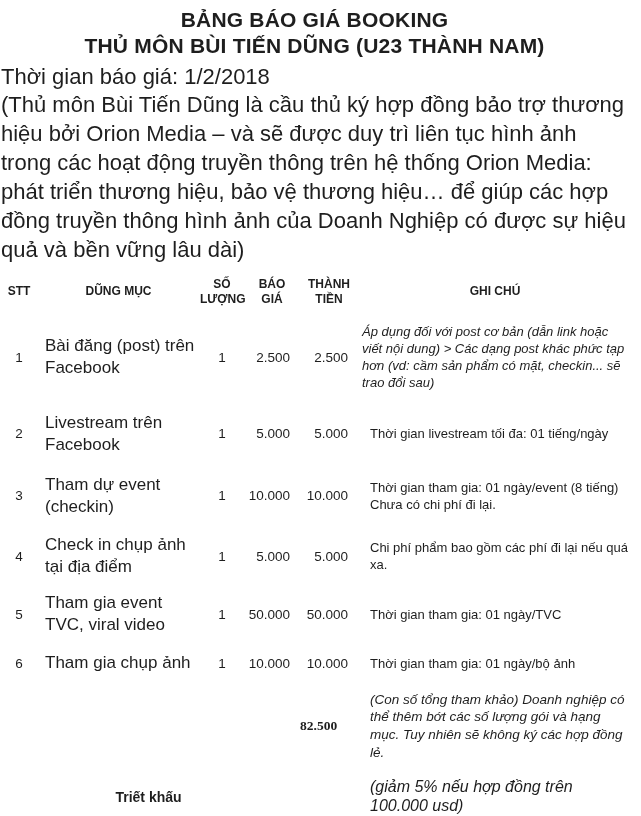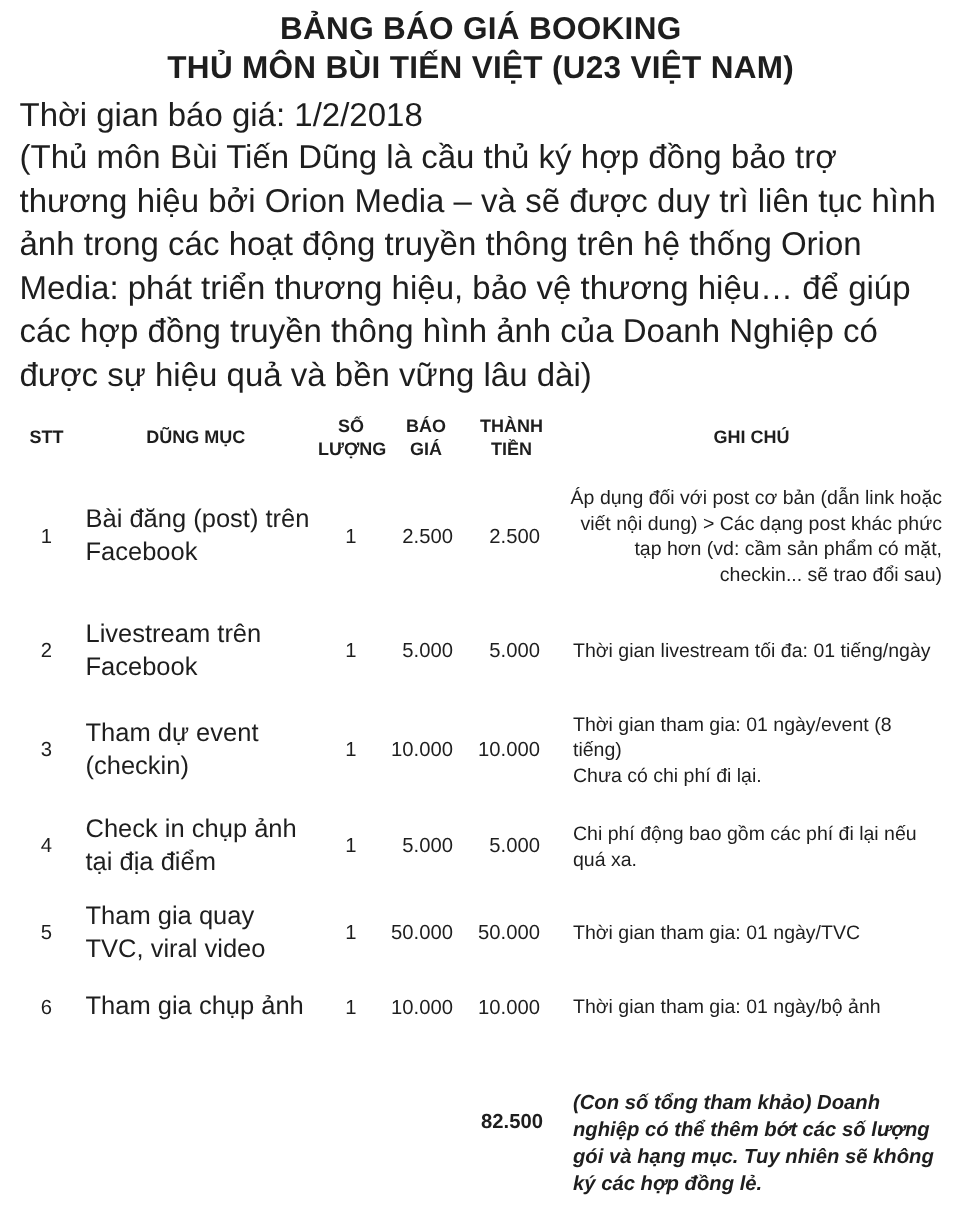--- a/index.html
+++ b/index.html
@@ -3,21 +3,21 @@
 <meta charset="utf-8">
 <style>
   * { margin: 0; padding: 0; box-sizing: border-box; }
   html, body { background: #ffffff; }
   body {
     width: 641px; height: 816px;
     font-family: "Liberation Sans", sans-serif;
     color: #1e1e1e;
     overflow: hidden;
   }
-  .page { width: 641px; height: 816px; padding: 7px 13px 6px 13px; background: #ffffff; }
+  .page { width: 641px; height: 816px; padding: 7px 13px 6px 1px; background: #ffffff; }
 
   
   .title { text-align: center; font-weight: bold; font-size: 21px; line-height: 1.25; letter-spacing: 0.2px; }
   .date-line { font-size: 22px; line-height: 1.25; margin-top: 3px; }
   .intro { font-size: 22px; line-height: 1.315; margin-top: 1px; }
   .unit-note { font-size: 21px; font-style: italic; text-align: right; margin-top: 2px; padding-right: 2px; }
 
   
   .trow {
     display: grid;
@@ -26,52 +26,52 @@
     align-items: center;
   }
   .thead { margin-top: 12px; font-weight: bold; font-size: 12px; line-height: 1.25; }
   .thead > div { text-align: center; }
   .cell-stt   { text-align: center; font-size: 13.5px; }
   .cell-item  { font-size: 17px; line-height: 1.3; padding-left: 4px; }
   .cell-qty   { text-align: center; font-size: 13.5px; }
   .cell-price { text-align: right; font-size: 13.5px; padding-right: 6px; }
   .cell-amt   { text-align: right; font-size: 13.5px; padding-right: 10px; }
   .cell-note  { font-size: 13px; line-height: 1.33; white-space: pre-line; padding-left: 8px; }
-  .cell-note.center { text-align: right; padding-left: 0; }
+  .cell-note.center { text-align: left; padding-left: 0; font-style: italic; }
 
   .r1 { margin-top: 16px; min-height: 62px; }
   .r2 { margin-top: 20px; min-height: 22px; }
   .r3 { margin-top: 18px; min-height: 36px; }
   .r4 { margin-top: 16px; min-height: 40px; }
   .r5 { margin-top: 14px; min-height: 40px; }
   .r6 { margin-top: 16px; min-height: 22px; }
 
   
   .srow {
     display: grid;
     grid-template-columns: 36px 155px 44px 48px 58px 1fr;
     column-gap: 4px;
     align-items: center;
   }
   .s-label { grid-column: 1 / span 4; text-align: center; font-weight: bold; font-size: 14px; line-height: 1.3; }
-  .s-value { grid-column: 5; text-align: right; font-weight: bold; font-size: 13.5px; padding-right: 8px; }
-  .s-note  { grid-column: 6; font-weight: bold; font-style: italic; padding-left: 8px; margin-top: 28px; }
+  .s-value { grid-column: 5; font-weight: bold; font-size: 13.5px; padding-right: 8px; font-family: Liberation Serif, serif; }
+  .s-note  { grid-column: 6; font-weight: normal; font-style: italic; padding-left: 8px; }
   .s-note.sm { font-size: 13.5px; line-height: 1.32; max-width: 272px; }
   .s-note.lg { font-size: 16px;   line-height: 1.18; max-width: 232px; }
 
   .s-total     { margin-top: 16px; min-height: 64px; }
   .s-discount  { margin-top: 12px; min-height: 46px; }
 </style>
 </head>
 <body>
 
 <div class="page">
 
   <div class="title">BẢNG BÁO GIÁ BOOKING</div>
-  <div class="title">THỦ MÔN BÙI TIẾN VIỆT (U23 VIỆT NAM)</div>
+  <div class="title">THỦ MÔN BÙI TIẾN DŨNG (U23 THÀNH NAM)</div>
 
   <div class="date-line">Thời gian báo giá: 1/2/2018</div>
   <div class="intro">(Thủ môn Bùi Tiến Dũng là cầu thủ ký hợp đồng bảo trợ thương hiệu bởi Orion Media – và sẽ được duy trì liên tục hình ảnh trong các hoạt động truyền thông trên hệ thống Orion Media: phát triển thương hiệu, bảo vệ thương hiệu… để giúp các hợp đồng truyền thông hình ảnh của Doanh Nghiệp có được sự hiệu quả và bền vững lâu dài)</div>
 
   <div>
 
     <div class="trow thead">
       <div>STT</div>
       <div>DŨNG MỤC</div>
       <div>SỐ LƯỢNG</div>
@@ -107,26 +107,26 @@
       <div class="cell-note">Thời gian tham gia: 01 ngày/event (8 tiếng)
 Chưa có chi phí đi lại.</div>
     </div>
 
     <div class="trow r4">
       <div class="cell-stt">4</div>
       <div class="cell-item">Check in chụp ảnh tại địa điểm</div>
       <div class="cell-qty">1</div>
       <div class="cell-price">5.000</div>
       <div class="cell-amt">5.000</div>
-      <div class="cell-note">Chi phí động bao gồm các phí đi lại nếu quá xa.</div>
+      <div class="cell-note">Chi phí phẩm bao gồm các phí đi lại nếu quá xa.</div>
     </div>
 
     <div class="trow r5">
       <div class="cell-stt">5</div>
-      <div class="cell-item">Tham gia quay TVC, viral video</div>
+      <div class="cell-item">Tham gia event TVC, viral video</div>
       <div class="cell-qty">1</div>
       <div class="cell-price">50.000</div>
       <div class="cell-amt">50.000</div>
       <div class="cell-note">Thời gian tham gia: 01 ngày/TVC</div>
     </div>
 
     <div class="trow r6">
       <div class="cell-stt">6</div>
       <div class="cell-item">Tham gia chụp ảnh</div>
       <div class="cell-qty">1</div>

